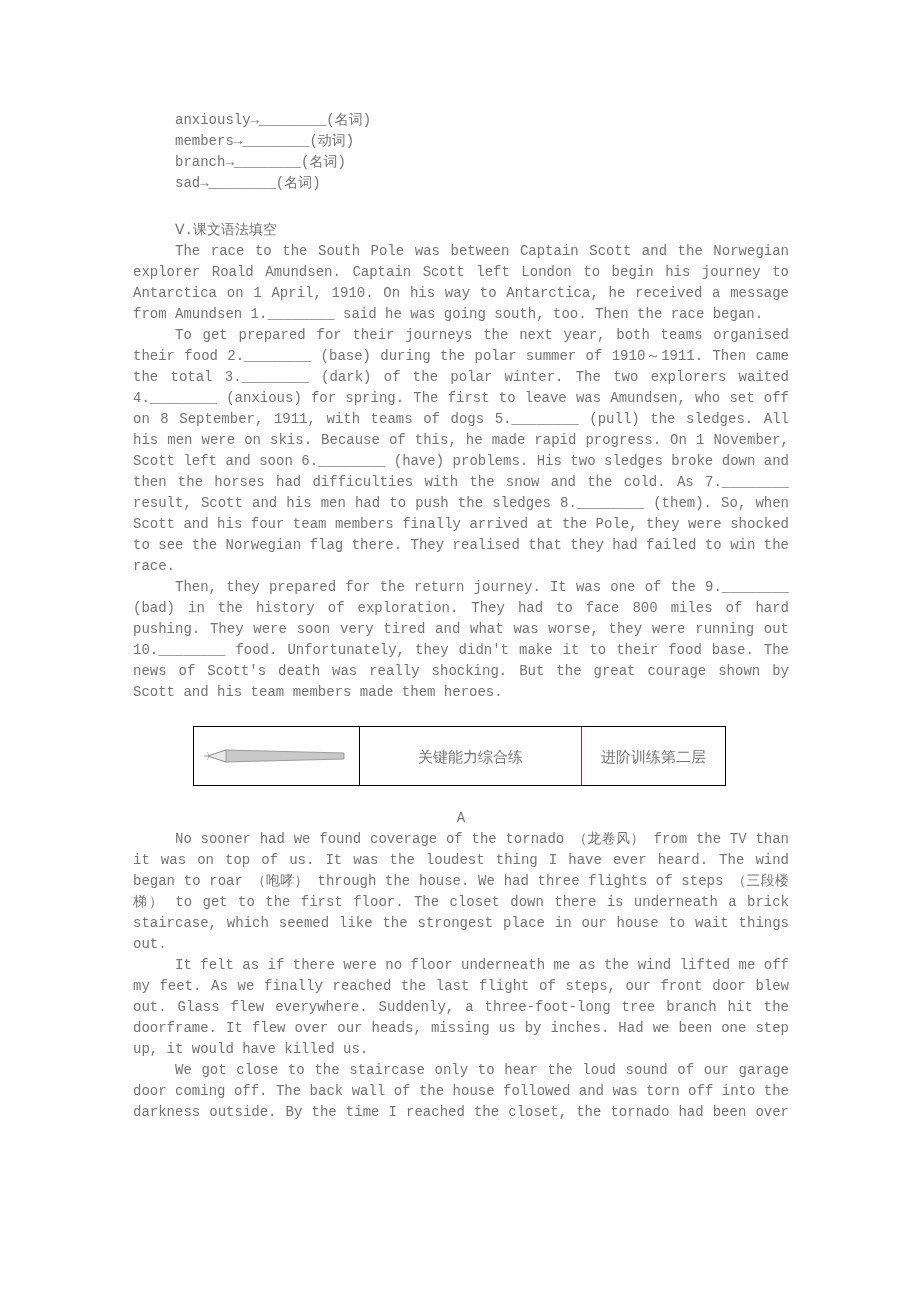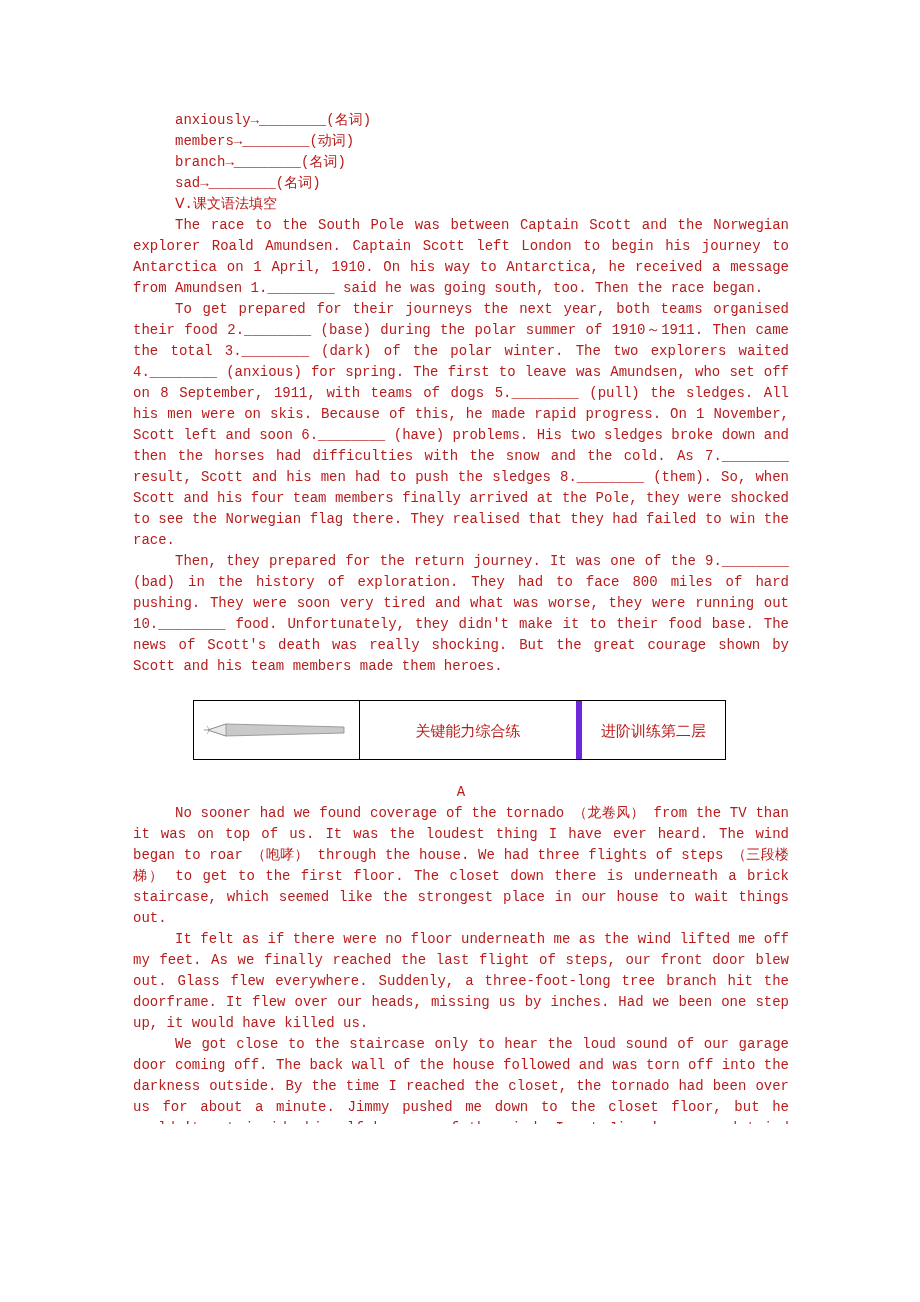--- a/index.html
+++ b/index.html
@@ -5,35 +5,35 @@
   html, body {
     margin: 0;
     padding: 0;
     background: #ffffff;
   }
   .page {
     position: relative;
     width: 920px;
     height: 1124px;
     background: #ffffff;
-    color: #b91c1c;
+    color: #737373;
     font-family: "Liberation Mono", "DejaVu Sans Mono", monospace;
     font-size: 14px;
     line-height: 21px;
     overflow: hidden;
   }
   .content {
     position: absolute;
     left: 133px;
     top: 110px;
     width: 656px;
   }
   .word-list { padding-left: 42px; }
   .word-item { white-space: nowrap; }
-  .heading { padding-left: 42px; }
+  .heading { padding-left: 42px; margin-top: 26px; }
   .para {
     margin: 0;
     text-indent: 42px;
     text-align: justify;
   }
   .banner {
     box-sizing: border-box;
     width: 533px;
     height: 60px;
     margin: 23px 0 22px 60px;
@@ -42,21 +42,21 @@
     font-family: "Liberation Sans", "DejaVu Sans", sans-serif;
     font-size: 15px;
   }
   .banner-cell {
     display: flex;
     align-items: center;
     justify-content: center;
     box-sizing: border-box;
   }
   .banner-left  { width: 166px; border-right: 1px solid #000; }
-  .banner-mid   { width: 222px; border-right: 6px solid #6d28d9; }
+  .banner-mid   { width: 222px; border-right: 1px solid #6d28d9; }
   .banner-right { flex: 1; }
   .passage-label { text-align: center; }
 </style>
 </head>
 <body>
 
 <div class="page">
   <div class="content">
 
     <div class="word-list">

